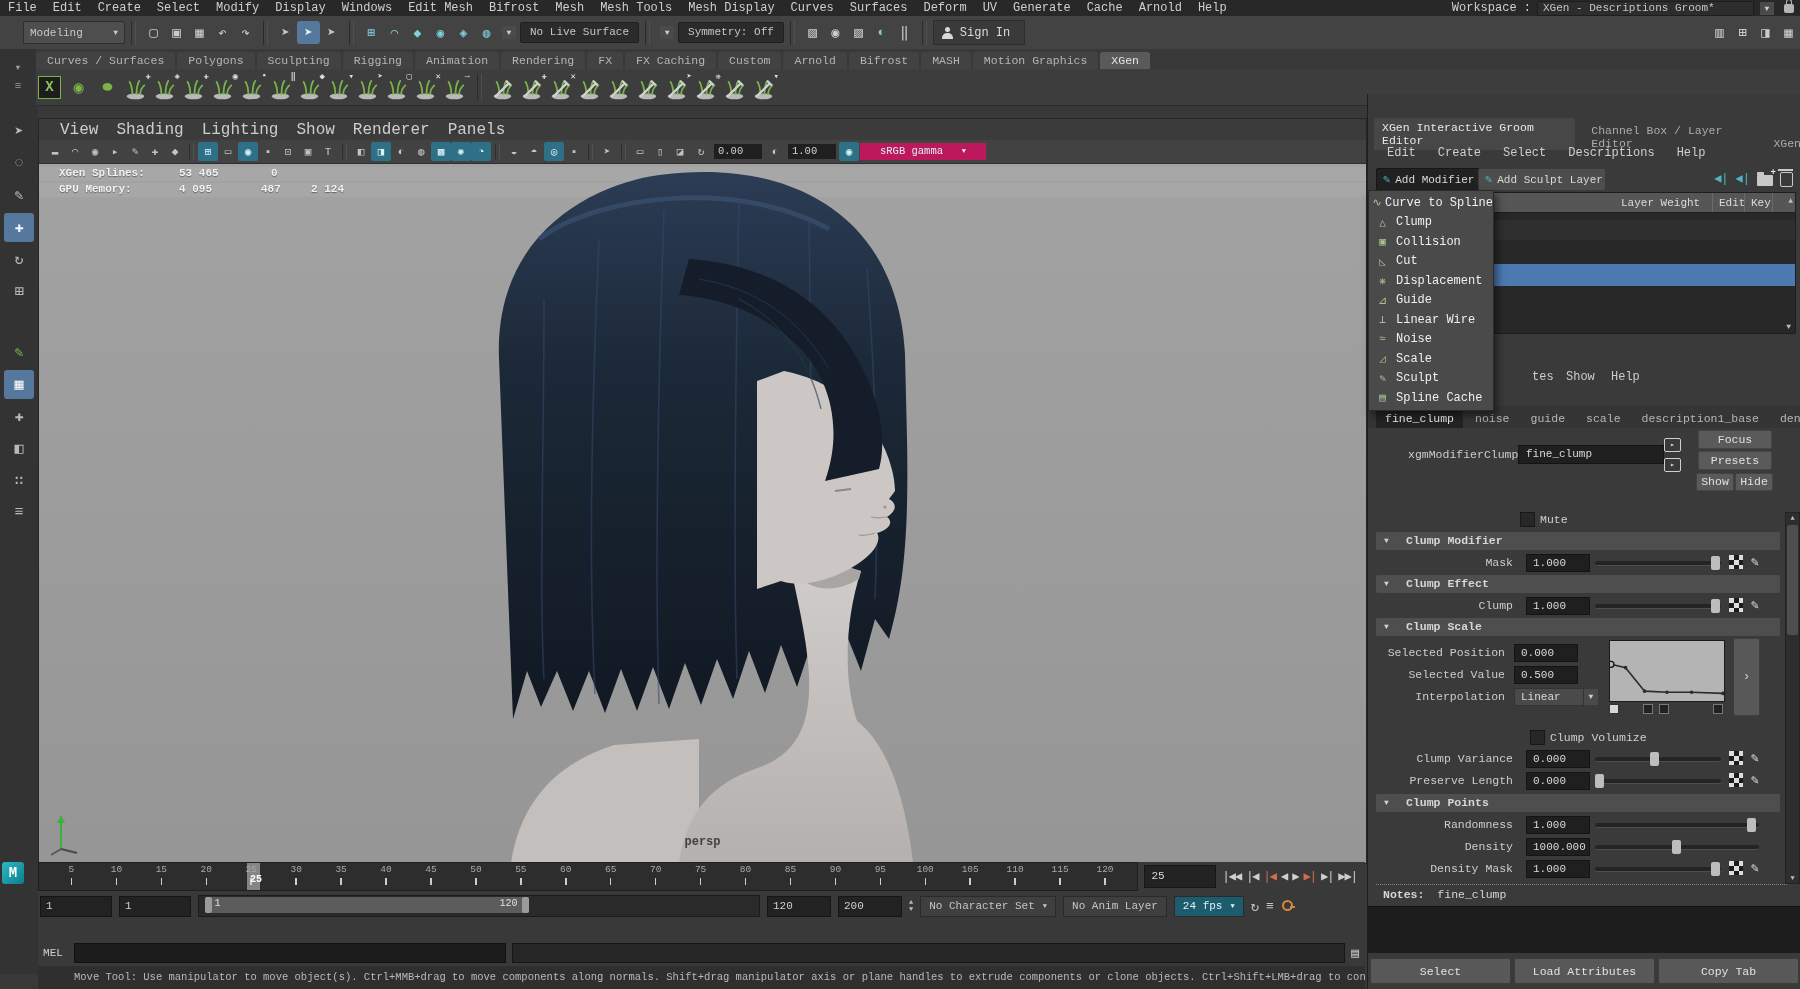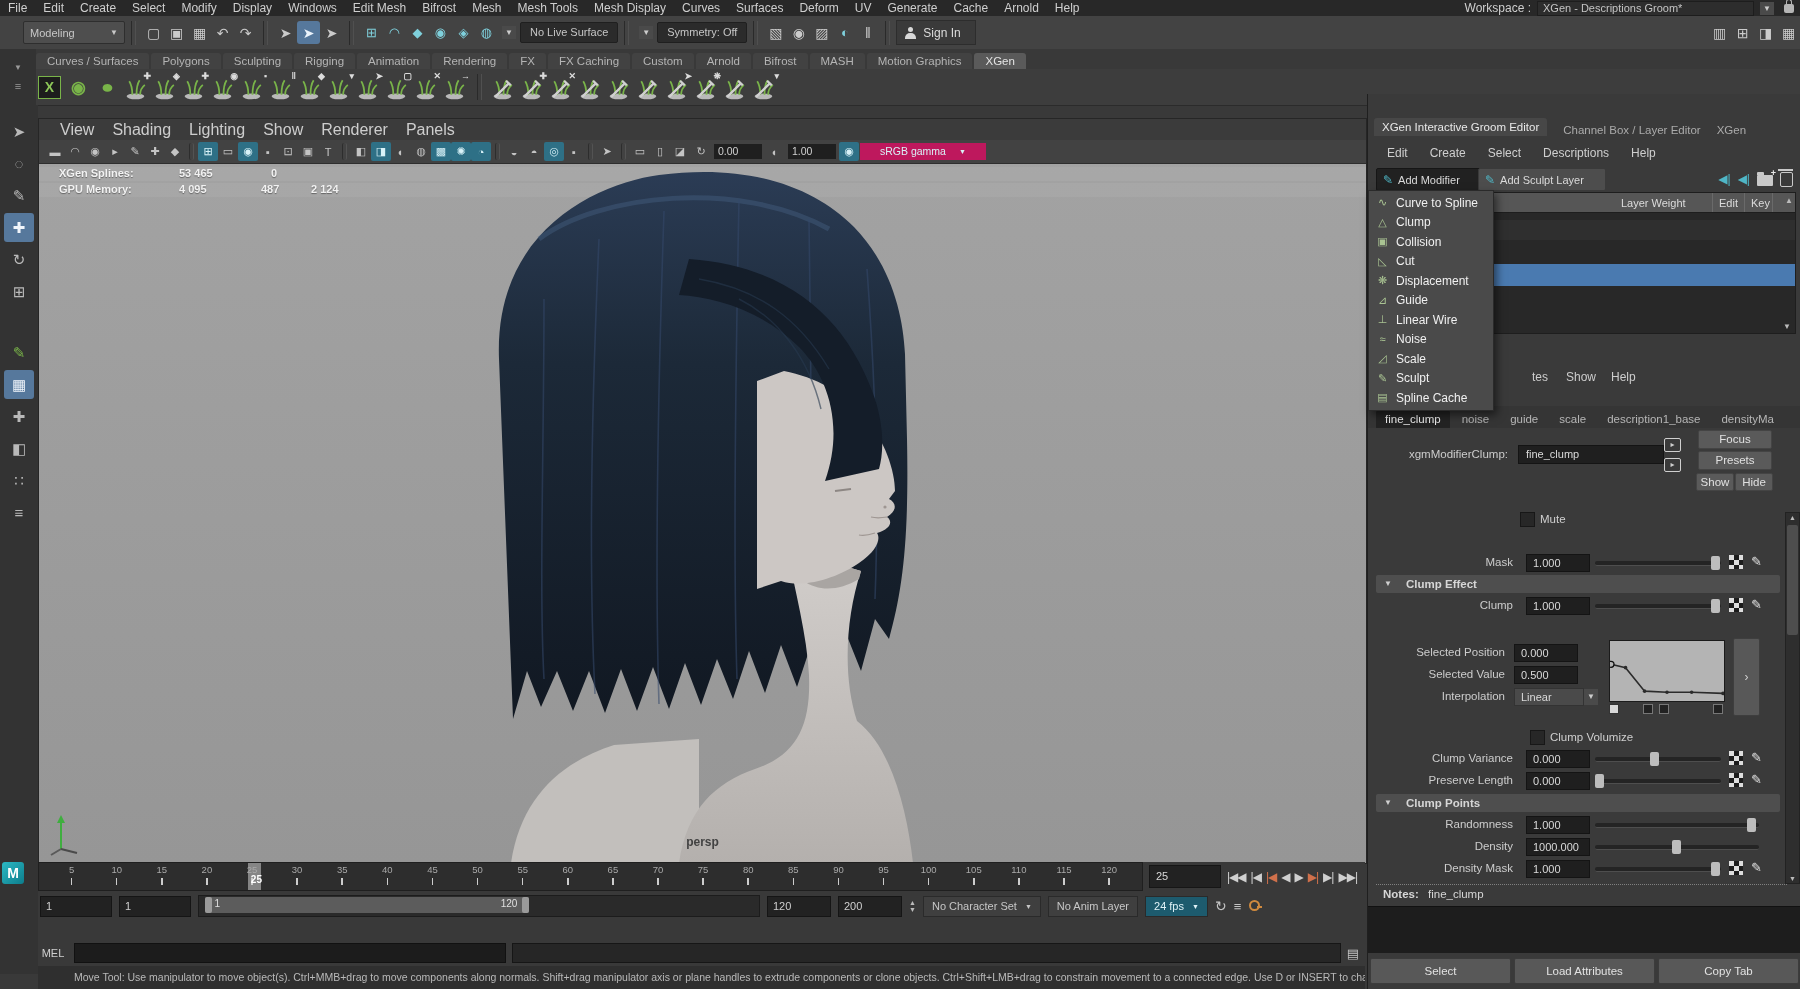--- a/index.html
+++ b/index.html
@@ -1,17 +1,17 @@
 <!DOCTYPE html>
 <html><head>
 <meta charset="utf-8">
 <style>
   html,body{margin:0;padding:0;background:#222;}
   .page{position:relative;width:1800px;height:989px;background:#393939;overflow:hidden;
-        font-family:Liberation Sans, sans-serif;font-size:11px;color:#c8c8c8;}
+        font-family:Liberation Mono, monospace;font-size:11px;color:#c8c8c8;}
   .abs{position:absolute;}
   .flex{display:flex;align-items:center;}
   .sep{width:3px;height:24px;border-left:1px solid #2a2a2a;border-right:1px solid #505050;margin:0 6px;}
   
   #menubar{position:absolute;left:0;top:0;width:1800px;height:16px;background:#282828;display:flex;align-items:center;font-size:12px;color:#cfcfcf;z-index:30;}
   #menubar .mitem{padding:0 8px;cursor:default;}
   #wsarea{margin-left:auto;display:flex;align-items:center;gap:6px;padding-right:6px;}
   #wsfield{width:205px;height:13px;background:#2d2d2d;border:1px solid #1d1d1d;padding:0 5px;font-size:11px;color:#c4c4c4;line-height:13px;}
   .ddarrow{width:14px;height:13px;background:#4a4a4a;color:#ccc;font-size:8px;text-align:center;line-height:13px;}
   .lock{width:10px;height:9px;background:#b5b5b5;border-radius:2px;position:relative;margin-left:4px;}
@@ -887,20 +887,21 @@
     <span class="connbox" style="left:296px;top:344px">▸</span>
     <span class="connbox" style="left:296px;top:364px">▸</span>
     <span class="pbtn" style="left:330px;top:336px;width:72px;height:17px;line-height:17px">Focus</span>
     <span class="pbtn" style="left:330px;top:357px;width:72px;height:17px;line-height:17px">Presets</span>
     <span class="pbtn" style="left:328px;top:379px;width:36px;height:16px;line-height:16px">Show</span>
     <span class="pbtn" style="left:367px;top:379px;width:36px;height:16px;line-height:16px">Hide</span>
 
     <span class="chk" style="left:152px;top:418px"></span>
     <span class="chklabel" style="left:172px;top:419px">Mute</span>
 
+    <div class="sect" style="top:438px">Clump Modifier</div>
     <div class="arow" style="top:460px">
       <span class="alabel">Mask</span>
       <span class="afield">1.000</span>
       <span class="atrack">
           <i class="ahandle" style="left: 96%;"></i>
         </span>
       <span class="amap"></span>
       <i class="abrush">✎</i>
     </div>
 
@@ -908,20 +909,21 @@
     <div class="arow" style="top:503px">
       <span class="alabel">Clump</span>
       <span class="afield">1.000</span>
       <span class="atrack">
           <i class="ahandle" style="left: 96%;"></i>
         </span>
       <span class="amap"></span>
       <i class="abrush">✎</i>
     </div>
 
+    <div class="sect" style="top:524px">Clump Scale</div>
     <div class="arow" style="top:550px">
       <span class="alabel" style="right:296px">Selected Position</span>
       <span class="afield" style="left:146px">0.000</span>
     </div>
     <div class="arow" style="top:572px">
       <span class="alabel" style="right:296px">Selected Value</span>
       <span class="afield" style="left:146px">0.500</span>
     </div>
     <div class="arow" style="top:594px">
       <span class="alabel" style="right:296px">Interpolation</span>

